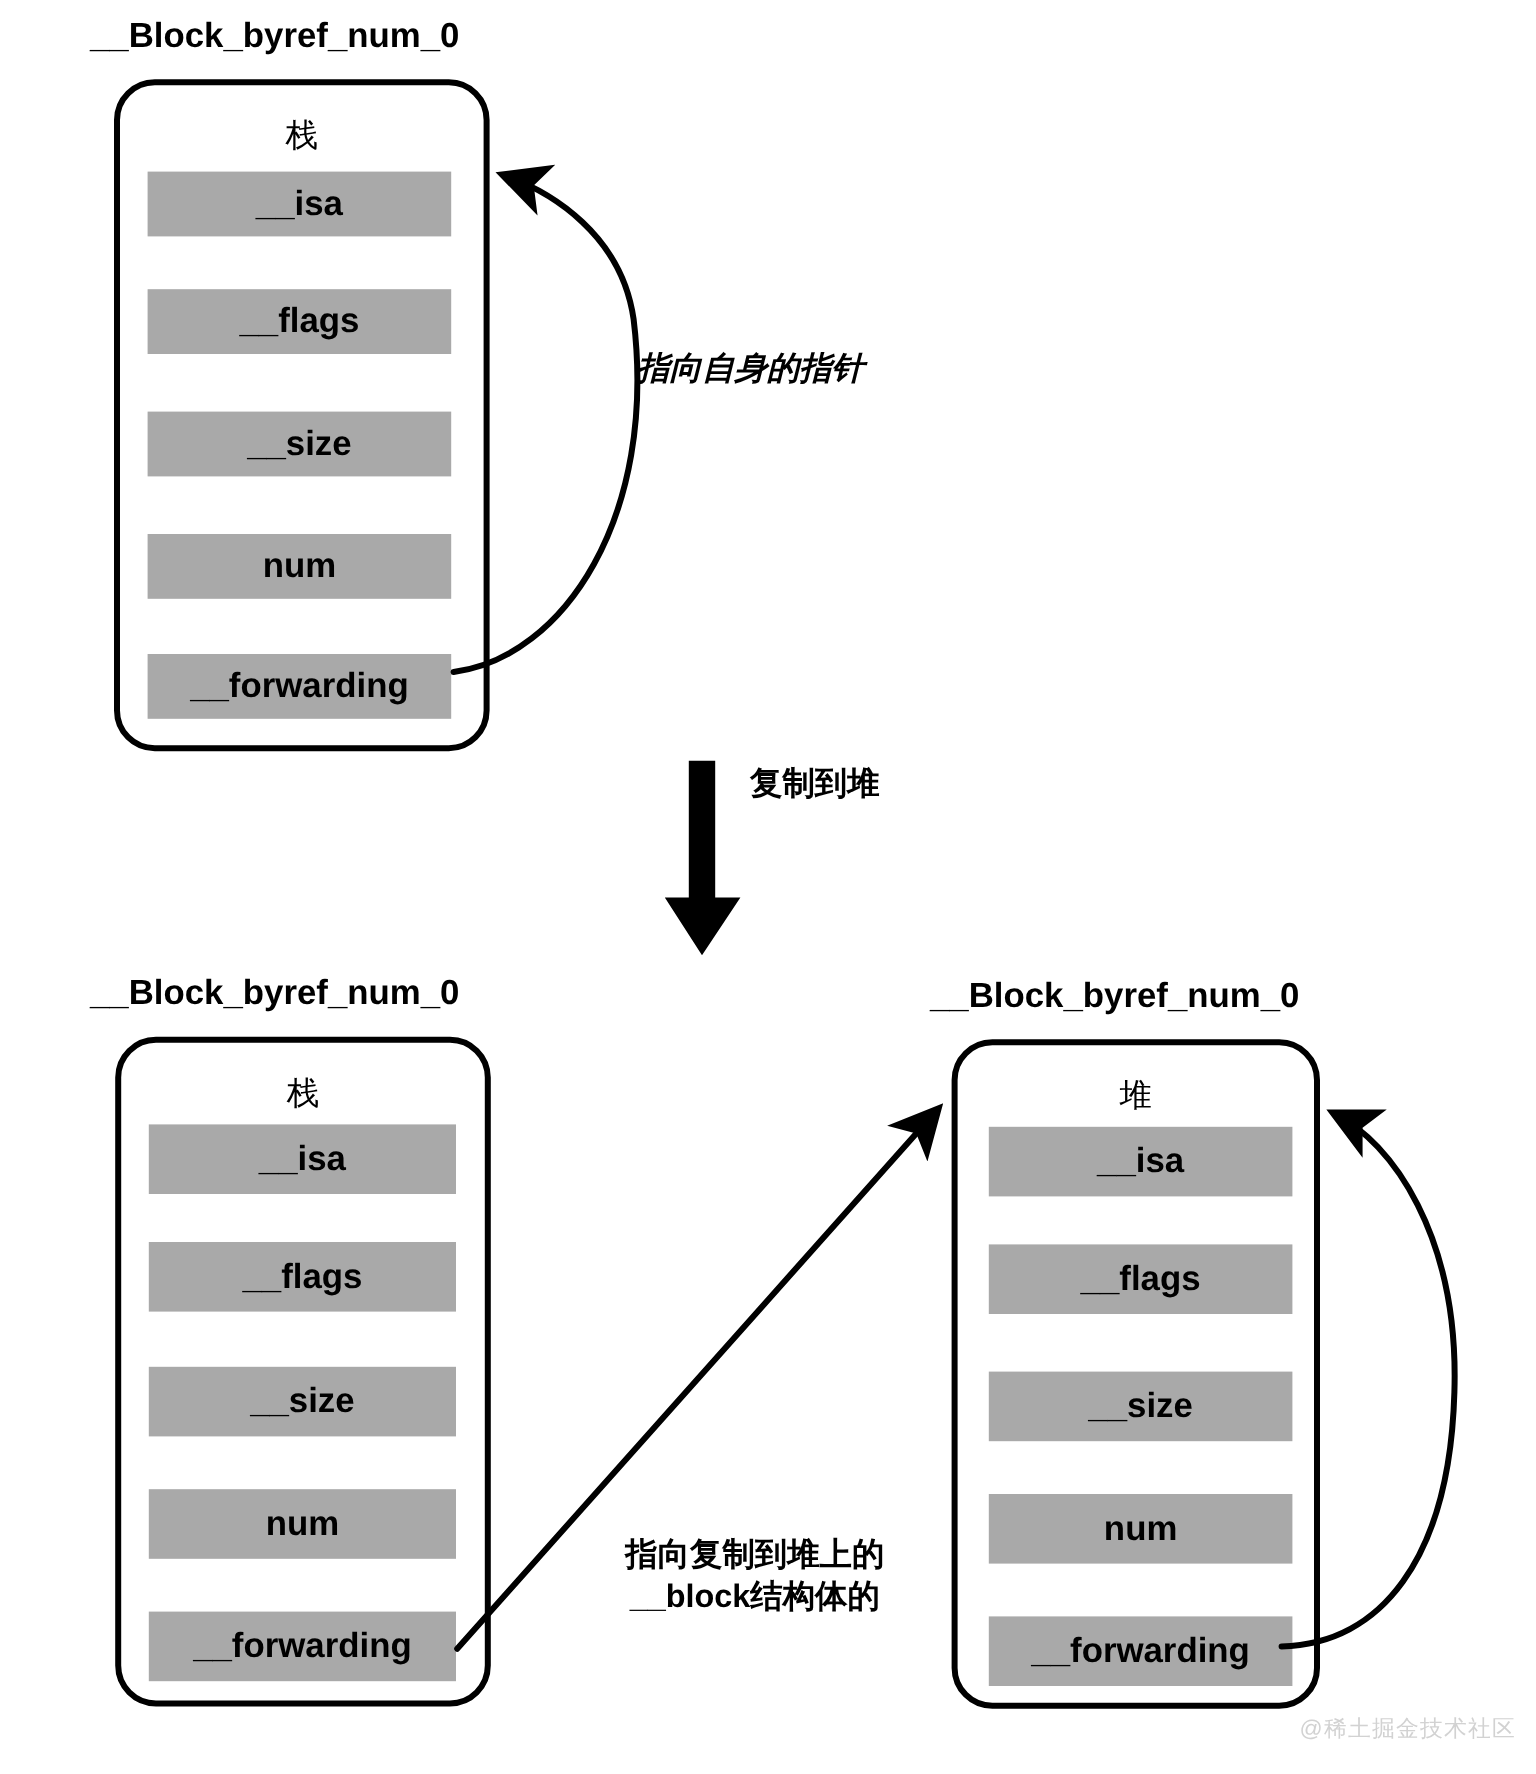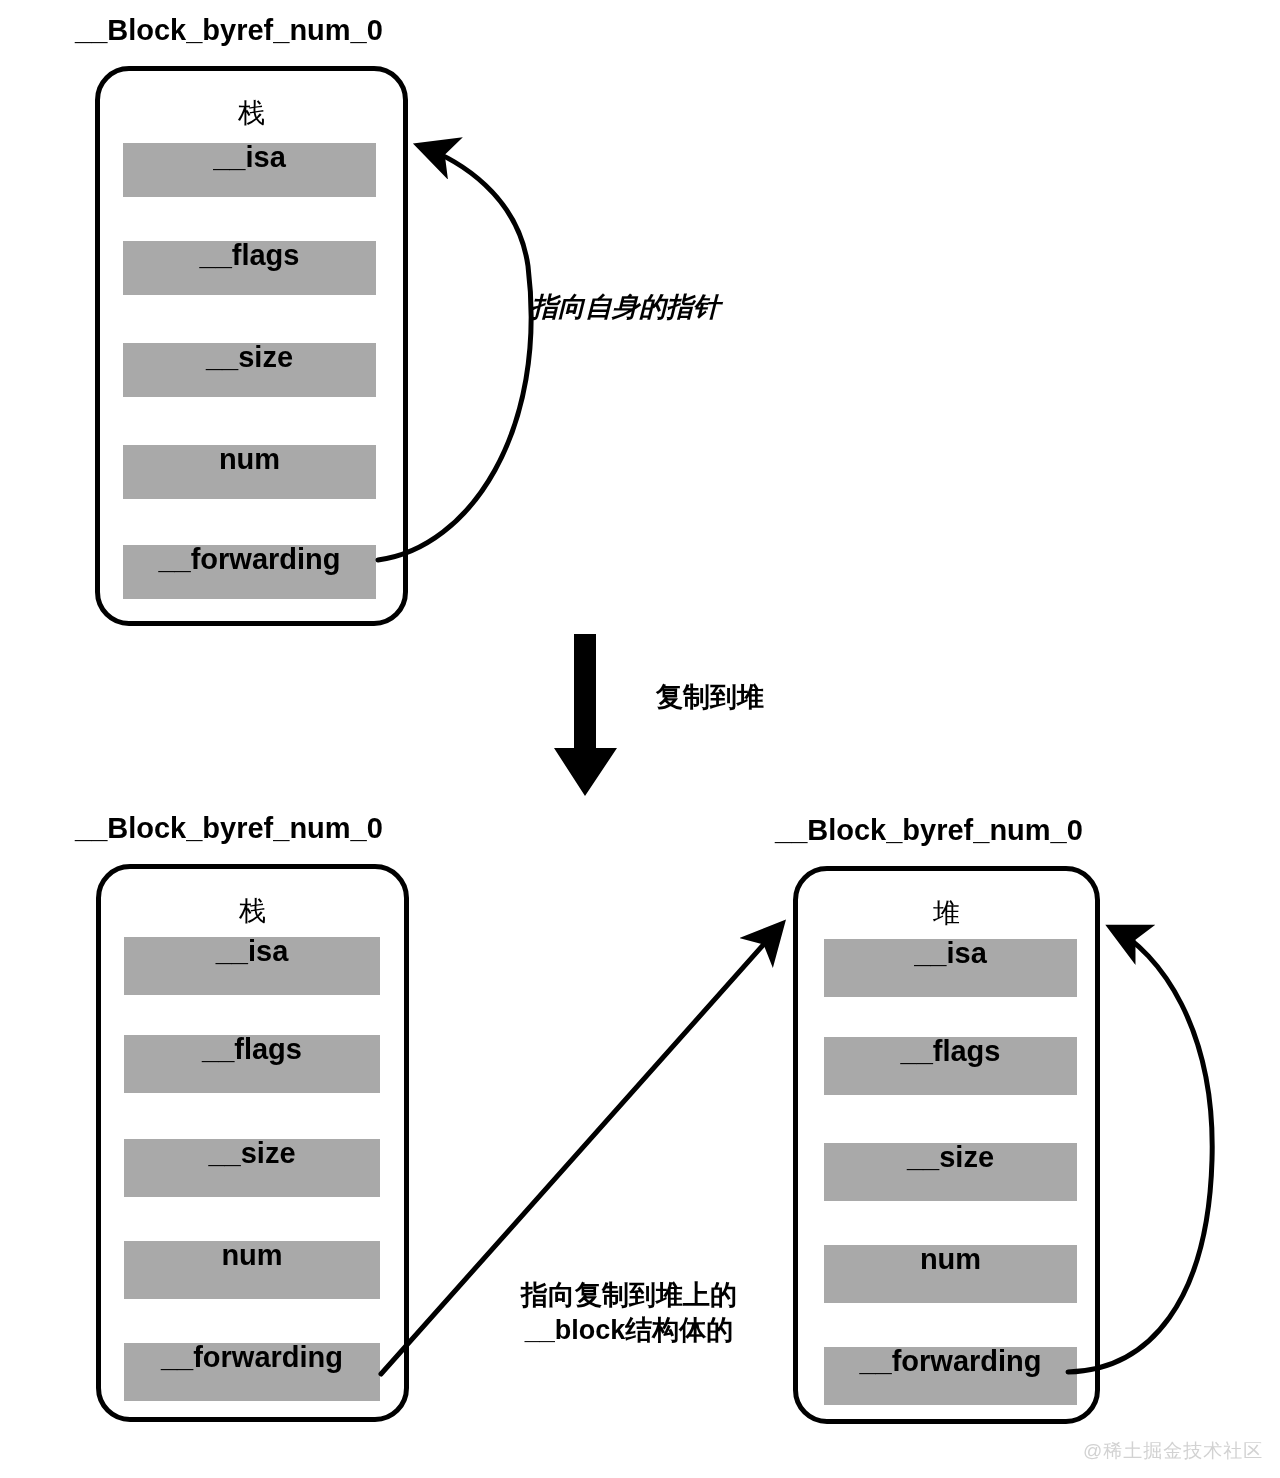--- a/index.html
+++ b/index.html
@@ -41,21 +41,21 @@
     right: 0;
     text-align: center;
     font-size: 27px;
     font-weight: normal;
     color: #000;
   }
   .field-row {
     position: absolute;
     background: #a9a9a9;
     display: flex;
-    align-items: flex-start;
+    align-items: center;
     justify-content: center;
   }
   .field-label {
     font-size: 29px;
     font-weight: bold;
     color: #000;
     line-height: 1;
     white-space: nowrap;
   }
   
@@ -108,21 +108,21 @@
     <div class="field-row" style="left:23px; top:374px; width:253px; height:54px;">
       <span class="field-label">num</span>
     </div>
     <div class="field-row" style="left:23px; top:474px; width:253px; height:54px;">
       <span class="field-label">__forwarding</span>
     </div>
   </div>
 
   <div class="annot" style="left:531px; top:290px;font-style:italic;">指向自身的指针</div>
 
-  <div class="annot" style="left:625px; top:680px;margin-left:31px;">复制到堆</div>
+  <div class="annot" style="left:625px; top:636px;">复制到堆</div>
 
   <div class="struct-title" style="left:75px; top:812px;">__Block_byref_num_0</div>
 
   <div class="struct-box" style="left:96px; top:864px; width:313px; height:558px;">
     <div class="struct-region" style="top:24px;">栈</div>
     <div class="field-row" style="left:23px; top:68px; width:256px; height:58px;">
       <span class="field-label">__isa</span>
     </div>
     <div class="field-row" style="left:23px; top:166px; width:256px; height:58px;">
       <span class="field-label">__flags</span>
@@ -173,15 +173,15 @@
 
     <path d="M 378 560 C 470 548, 548 430, 528 266 C 518 196, 460 160, 420 146" fill="none" stroke="#000000" stroke-width="5" stroke-linecap="round" marker-end="url(#thinHead)"></path>
 
     <path d="M 574 634 L 596 634 L 596 748 L 617 748 L 585 796 L 554 748 L 574 748 Z" fill="#000000" stroke="none"></path>
 
     <path d="M 381 1374 L 781 925" fill="none" stroke="#000000" stroke-width="5" stroke-linecap="round" marker-end="url(#thinHead)"></path>
 
     <path d="M 1068 1372 C 1150 1370, 1208 1300, 1212 1160 C 1216 1030, 1160 952, 1112 928" fill="none" stroke="#000000" stroke-width="5" stroke-linecap="round" marker-end="url(#thinHead)"></path>
   </svg>
 
-  <div class="watermark" style="left:1083px; top:1428px;margin-top:10px;">@稀土掘金技术社区</div>
+  <div class="watermark" style="left:1083px; top:1428px;">@稀土掘金技术社区</div>
 
 </div>
 
 </body></html>

